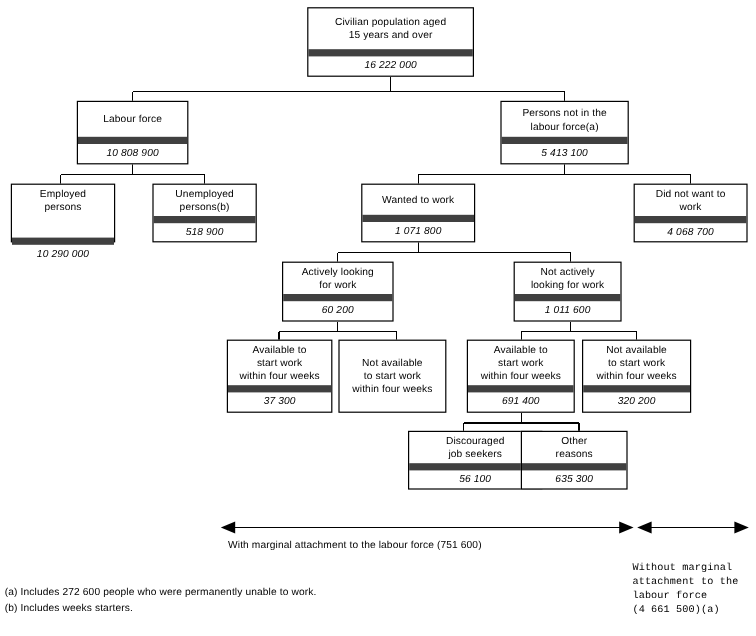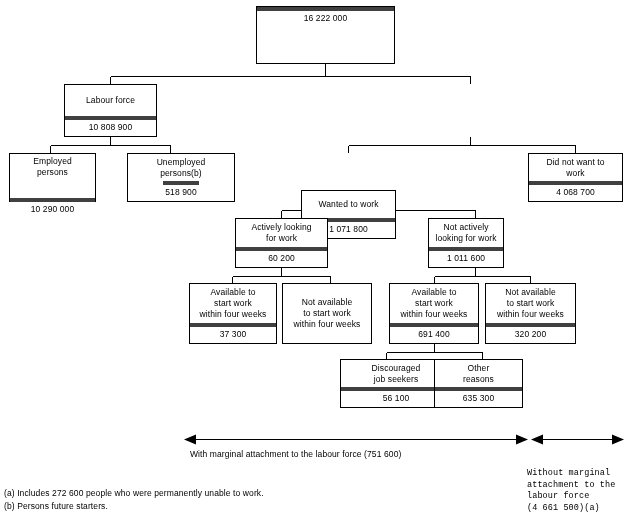--- a/index.html
+++ b/index.html
@@ -41,26 +41,27 @@
     flex-direction: column;
     align-items: center;
     justify-content: center;
     text-align: center;
     font-size: 8.5px;
     line-height: 11px;
     padding: 2px 2px;
     letter-spacing: 0.1px;
   }
   .node-value {
-    border-top: 4px solid #404040;
+    border-top: 6px solid #404040;
     text-align: center;
     font-size: 8.5px;
     line-height: 11px;
     padding: 2px 2px 3px 2px;
     letter-spacing: 0.1px;
+    font-style: italic;
   }
   .bracket-label {
     position: absolute;
     font-size: 8.5px;
     line-height: 11.5px;
     z-index: 2;
     letter-spacing: 0.1px;
   }
   .footnotes {
     position: absolute;
@@ -126,48 +127,59 @@
 
       <polygon points="528,439.5 516,434.5 516,444.5"></polygon>
 
       <polygon points="531,439.5 543,434.5 543,444.5"></polygon>
 
       <polygon points="624,439.5 612,434.5 612,444.5"></polygon>
     </g>
   </svg>
 
   <div class="node" style="left:256px; top:6px; width:139px; height:58px;">
+    <div class="node-label">
+      <span>Civilian population aged</span>
+      <span>15 years and over</span>
+    </div>
     <div class="node-value">16 222 000</div>
   </div>
 
   <div class="node" style="left:64px; top:84px; width:93px; height:53px;">
     <div class="node-label">
       <span>Labour force</span>
     </div>
     <div class="node-value">10 808 900</div>
   </div>
 
+  <div class="node" style="left:417px; top:84px; width:107px; height:53px;">
+    <div class="node-label">
+      <span>Persons not in the</span>
+      <span>labour force(a)</span>
+    </div>
+    <div class="node-value">5 413 100</div>
+  </div>
 
   <div class="node" style="left:9px; top:153px; width:87px; height:49px;gap:18px;">
     <div class="node-label">
       <span>Employed</span>
       <span>persons</span>
     </div>
     <div class="node-value">10 290 000</div>
   </div>
 
-  <div class="node" style="left:127px; top:153px; width:108px; height:49px;align-items:center;">
+  <div class="node" style="left:127px; top:153px; width:87px; height:49px;">
     <div class="node-label">
       <span>Unemployed</span>
       <span>persons(b)</span>
     </div>
     <div class="node-value">518 900</div>
   </div>
 
-  <div class="node" style="left:301px; top:153px; width:95px; height:49px;margin-top:37px;">
+  <div class="node" style="left:301px; top:153px; width:95px; height:49px;">
     <div class="node-label">
       <span>Wanted to work</span>
     </div>
     <div class="node-value">1 071 800</div>
   </div>
 
   <div class="node" style="left:528px; top:153px; width:95px; height:49px;">
     <div class="node-label">
       <span>Did not want to</span>
       <span>work</span>
@@ -176,21 +188,21 @@
   </div>
 
   <div class="node" style="left:235px; top:218px; width:93px; height:50px;">
     <div class="node-label">
       <span>Actively looking</span>
       <span>for work</span>
     </div>
     <div class="node-value">60 200</div>
   </div>
 
-  <div class="node" style="left:428px; top:218px; width:76px; height:50px;">
+  <div class="node" style="left:428px; top:218px; width:90px; height:50px;">
     <div class="node-label">
       <span>Not actively</span>
       <span>looking for work</span>
     </div>
     <div class="node-value">1 011 600</div>
   </div>
 
   <div class="node" style="left:189px; top:283px; width:88px; height:61px;">
     <div class="node-label">
       <span>Available to</span>
@@ -248,16 +260,16 @@
 
   <div class="bracket-label" style="left:527px; top:468px; width:100px;font-family:Liberation Mono, monospace;">
     <div>Without marginal</div>
     <div>attachment to the</div>
     <div>labour force</div>
     <div>(4 661 500)(a)</div>
   </div>
 
   <div class="footnotes">
     <div class="footnote-line">(a) Includes 272 600 people who were permanently unable to work.</div>
-    <div class="footnote-line">(b) Persons future starters.</div>
+    <div class="footnote-line">(b) Includes weeks starters.</div>
   </div>
 
 </div>
 
 </body></html>

